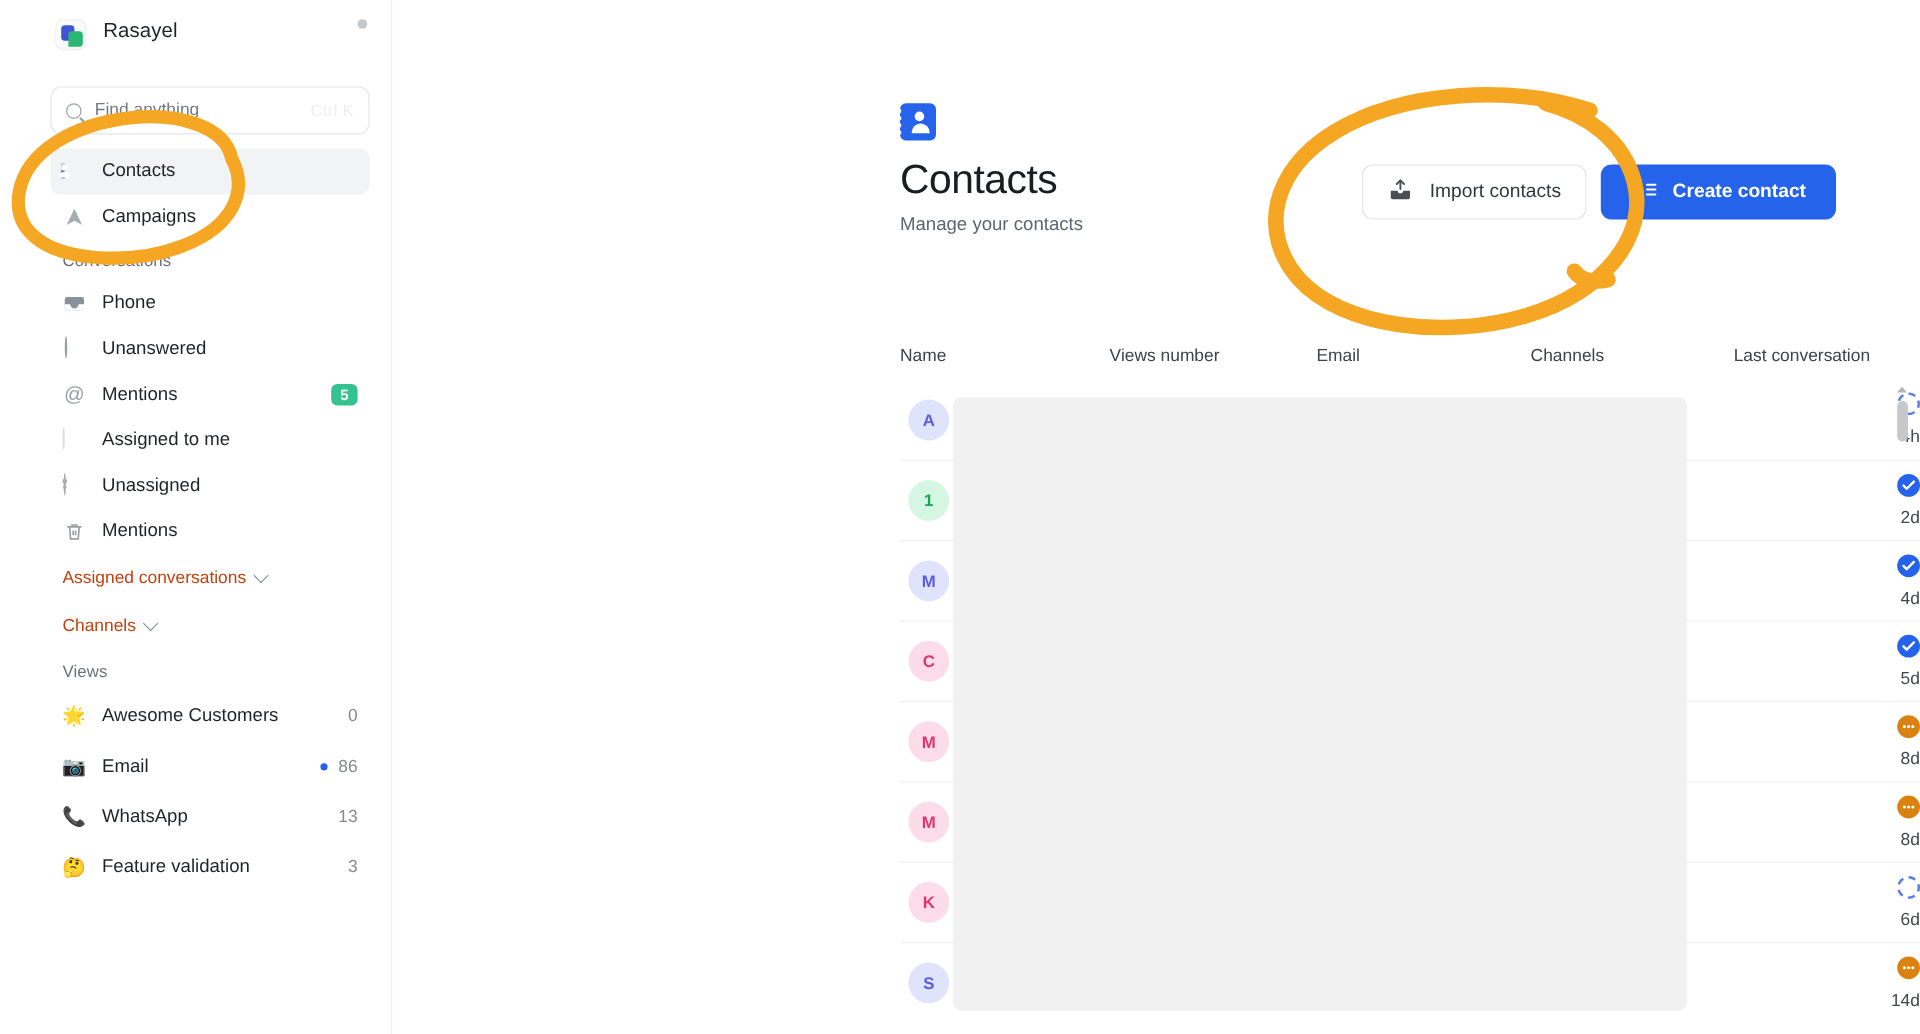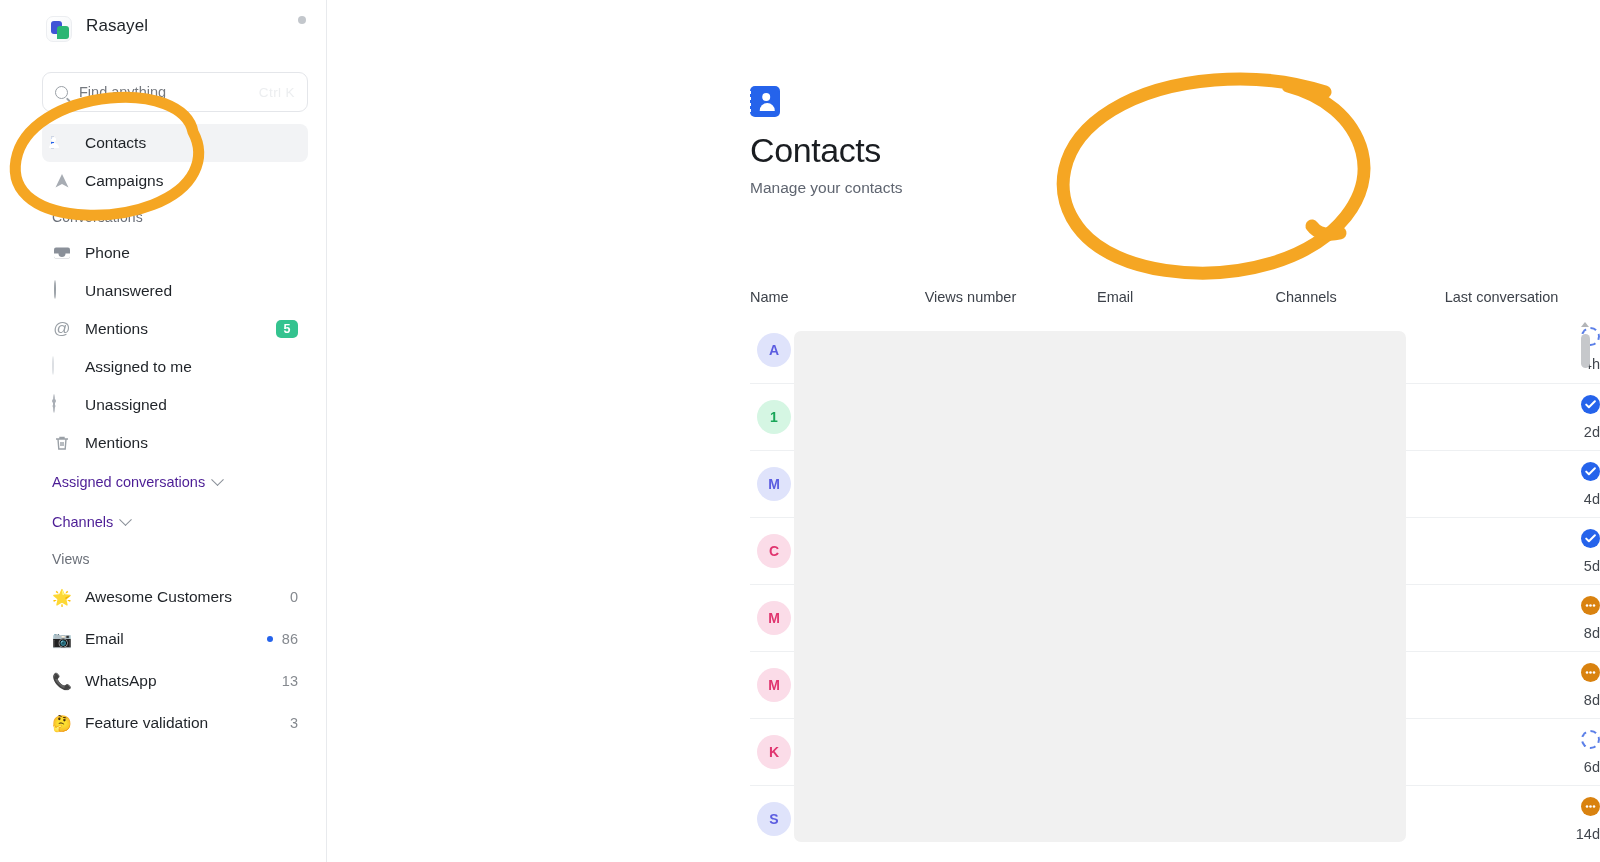--- a/index.html
+++ b/index.html
@@ -126,21 +126,21 @@
     width: 4px; height: 4px; border-radius: 50%; background: #a9aeb5;
     box-shadow: 0 5px 0 -0.5px #a9aeb5;
   }
 
   .section-label {
     font-size: 14px; color: #6b7079; padding: 0 0 0 52px; height: 34px;
     display: flex; align-items: center; letter-spacing: .1px;
   }
   .collapse-row {
     display: flex; align-items: center; height: 40px; padding: 0 0 0 52px;
-    font-size: 14.5px; color: #4c1d95; cursor: pointer;
+    font-size: 14.5px; color: #c2410c; cursor: pointer;
   }
   .chev {
     margin-left: 8px; width: 9px; height: 9px;
     border-right: 1.6px solid #8a9099; border-bottom: 1.6px solid #8a9099;
     transform: rotate(45deg) translate(-2px,-2px);
   }
   .view-item {
     display: flex; align-items: center; height: 42px; padding: 0 28px 0 52px;
     font-size: 15.5px; color: #1f2328; cursor: pointer;
   }
@@ -385,20 +385,42 @@
     <div class="page-head">
       <div class="page-icon">
         <span class="rings2"></span>
           <span class="p-head"></span>
           <span class="p-body"></span>
       </div>
       <h1 class="page-title">Contacts</h1>
       <div class="page-sub">Manage your contacts</div>
     </div>
 
+    <div class="head-actions">
+      <div class="btn btn-ghost">
+        <span class="ic-upload">
+          <svg width="22" height="20" viewBox="0 0 22 20" fill="none">
+            <path d="M11 2.5v7" stroke="#4a4f56" stroke-width="1.6" stroke-linecap="round"></path>
+            <path d="M8 5.3 11 2.3l3 3" stroke="#4a4f56" stroke-width="1.6" stroke-linecap="round" stroke-linejoin="round"></path>
+            <path d="M3 11h5.5l1.2 2h2.6l1.2-2H19v5.5a1.5 1.5 0 0 1-1.5 1.5h-13A1.5 1.5 0 0 1 3 16.5z" fill="#4a4f56"></path>
+          </svg>
+        </span>
+        <span>Import contacts</span>
+      </div>
+      <div class="btn btn-primary">
+        <span class="ic-person-list">
+          <svg width="22" height="18" viewBox="0 0 22 18" fill="none">
+            <circle cx="6" cy="6" r="3.2" fill="#ffffff"></circle>
+            <path d="M1 15.5c0-2.6 2.3-4.3 5-4.3s5 1.7 5 4.3z" fill="#ffffff"></path>
+            <path d="M13.5 5h7M13.5 9h7M13.5 13h7" stroke="#ffffff" stroke-width="1.7" stroke-linecap="round"></path>
+          </svg>
+        </span>
+        <span>Create contact</span>
+      </div>
+    </div>
 
     <div class="table">
       <div class="thead">
         <div class="th c-name">Name</div>
         <div class="th c-phone">Views number</div>
         <div class="th c-email">Email</div>
         <div class="th c-chan">Channels</div>
         <div class="th c-last">Last conversation</div>
       </div>
       <div class="rows" id="table-rows">

